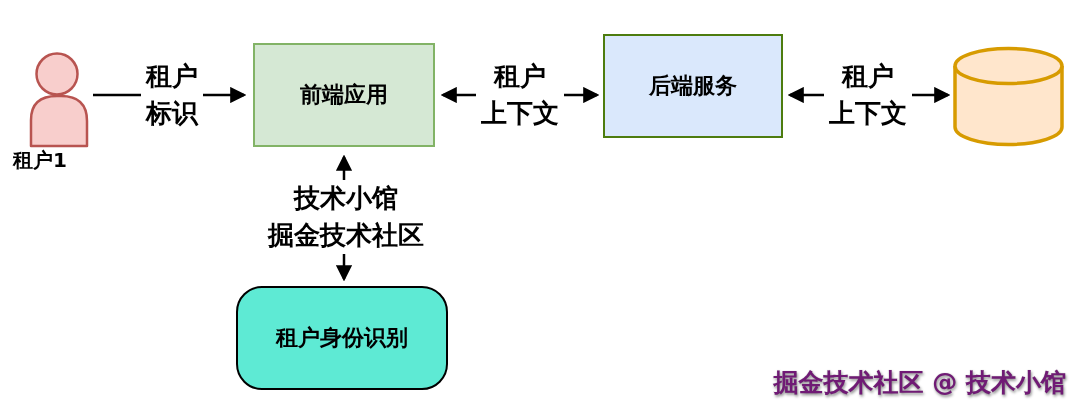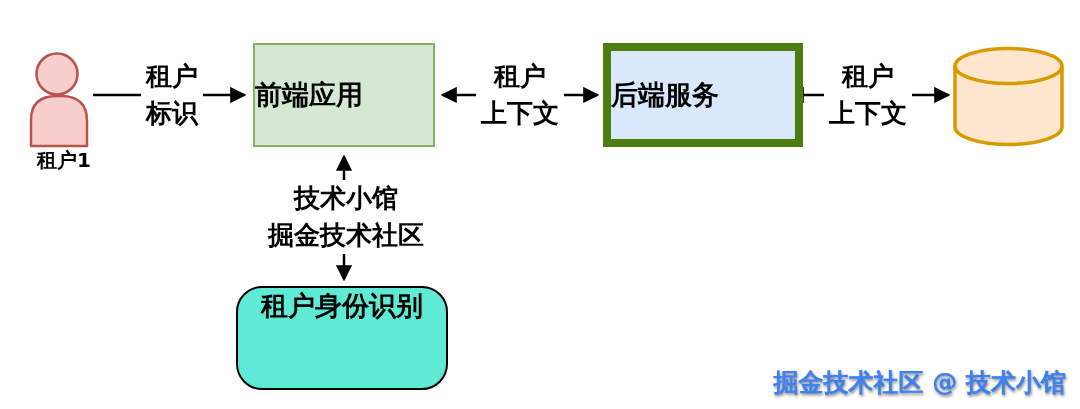--- a/index.html
+++ b/index.html
@@ -2,42 +2,42 @@
 <html><head>
 <meta charset="utf-8">
 <style>
   html,body{margin:0;padding:0;background:#ffffff;}
   #stage{
     position:relative;width:1080px;height:409px;background:#ffffff;overflow:hidden;
     font-family:"DejaVu Sans","Liberation Sans",sans-serif;color:#000;
   }
   #wires{position:absolute;left:0;top:0;z-index:1;}
   .node{
-    position:absolute;display:flex;align-items:center;justify-content:flex-start;
-    box-sizing:border-box;font-size:27px;font-weight:600;z-index:2;text-align:center;
+    position:absolute;display:flex;align-items:center;justify-content:center;
+    box-sizing:border-box;font-size:22px;font-weight:600;z-index:2;text-align:center;
   }
   .node-frontend{left:253px;top:43px;width:182px;height:104px;background:#d5e8d4;border:2px solid #82b366;}
-  .node-backend{left:603px;top:43px;width:200px;height:104px;background:#dae8fc;border:8px solid #4d7c0f;}
+  .node-backend{left:603px;top:34px;width:180px;height:104px;background:#dae8fc;border:2px solid #4d7c0f;}
   .node-identity{left:236px;top:286px;width:212px;height:104px;background:#5eead4;border:2.5px solid #000000;border-radius:26px;flex-direction:column;line-height:36px;}
   .edge-label{
     position:absolute;transform:translate(-50%,-50%);background:#ffffff;
     font-size:26px;font-weight:600;line-height:37px;text-align:center;
     padding:0 5px;z-index:3;white-space:nowrap;
   }
   .lbl-tenant-id{left:172px;top:95px;}
   .lbl-ctx-fb{left:520px;top:95px;}
   .lbl-ctx-bd{left:868px;top:95px;}
   .lbl-get-ctx{left:346px;top:217px;}
   .actor-label{
-    position:absolute;left:64px;top:147px;transform:translateX(-50%);
+    position:absolute;left:40px;top:147px;transform:translateX(-50%);
     font-size:20px;font-weight:600;line-height:27px;text-align:center;z-index:2;white-space:nowrap;
   }
   .watermark{
     position:absolute;right:14px;bottom:10px;z-index:4;
-    font-size:25px;font-weight:600;color:#3b82f6;white-space:nowrap;
+    font-size:25px;font-weight:600;color:#701a75;white-space:nowrap;
     text-shadow:1px 2px 3px rgba(0,0,0,0.45), 0 0 1px rgba(150,150,150,0.6);
   }
 </style>
 </head>
 <body>
 
 <div id="stage">
 
   <svg id="wires" width="1080" height="409" viewBox="0 0 1080 409">
     <defs>

